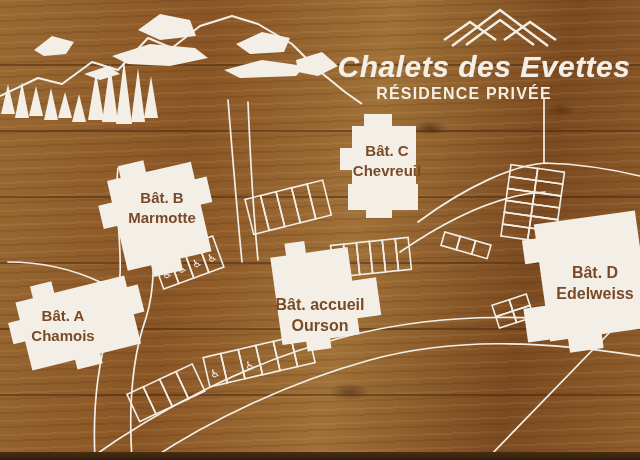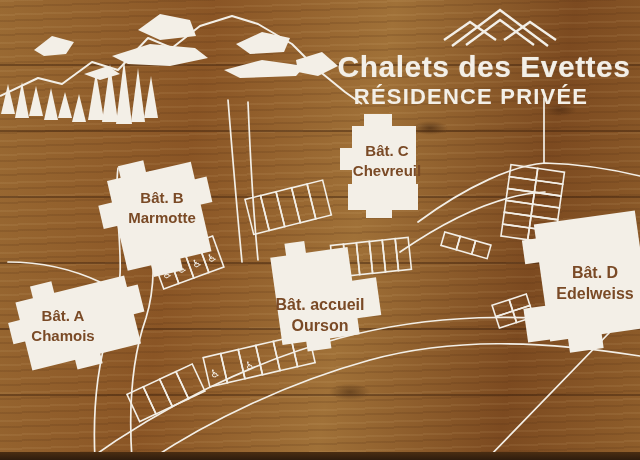--- a/index.html
+++ b/index.html
@@ -17,25 +17,26 @@
       repeating-linear-gradient(180deg, transparent 0 64px, rgba(60,32,12,.45) 64px 66px),
       repeating-linear-gradient(178deg, rgba(255,225,170,.07) 0 2px, transparent 2px 6px, rgba(80,45,18,.16) 6px 8px, transparent 8px 14px),
       linear-gradient(100deg, #9a6a33 0%, #8a5525 30%, #a07138 55%, #7c4a20 80%, #8f5e2b 100%);
   }
   .art{position:absolute;left:0;top:0;}
   .title{
     position:absolute;left:330px;top:52px;width:308px;
     text-align:center;color:#f3efe7;font-weight:bold;
     font-size:30px;letter-spacing:.5px;line-height:1;
     text-shadow:0 0 1px rgba(255,255,255,.4);
+    font-style:italic;
   }
   .subtitle{
-    position:absolute;left:317px;top:86px;width:308px;
+    position:absolute;left:310px;top:86px;width:308px;
     text-align:center;color:#f3efe7;font-weight:bold;
-    font-size:22px;letter-spacing:1.2px;line-height:1;
+    font-size:16px;letter-spacing:1.2px;line-height:1;
   }
   .edge{
     position:absolute;left:0;bottom:0;width:640px;height:8px;
     background:linear-gradient(180deg,#4a2d12,#2e1c0d);
   }
   svg .bld{fill:#f3efe7;}
   svg .lbl{fill:#7a4a26;font-weight:bold;font-size:15px;font-family:"Liberation Sans",sans-serif;}
   svg .lbl-lg{font-size:16px;}
   svg .rd{stroke:#f3efe7;stroke-width:1.7;fill:none;stroke-linecap:round;}
   svg .pk{stroke:#f3efe7;stroke-width:1.6;fill:none;}

